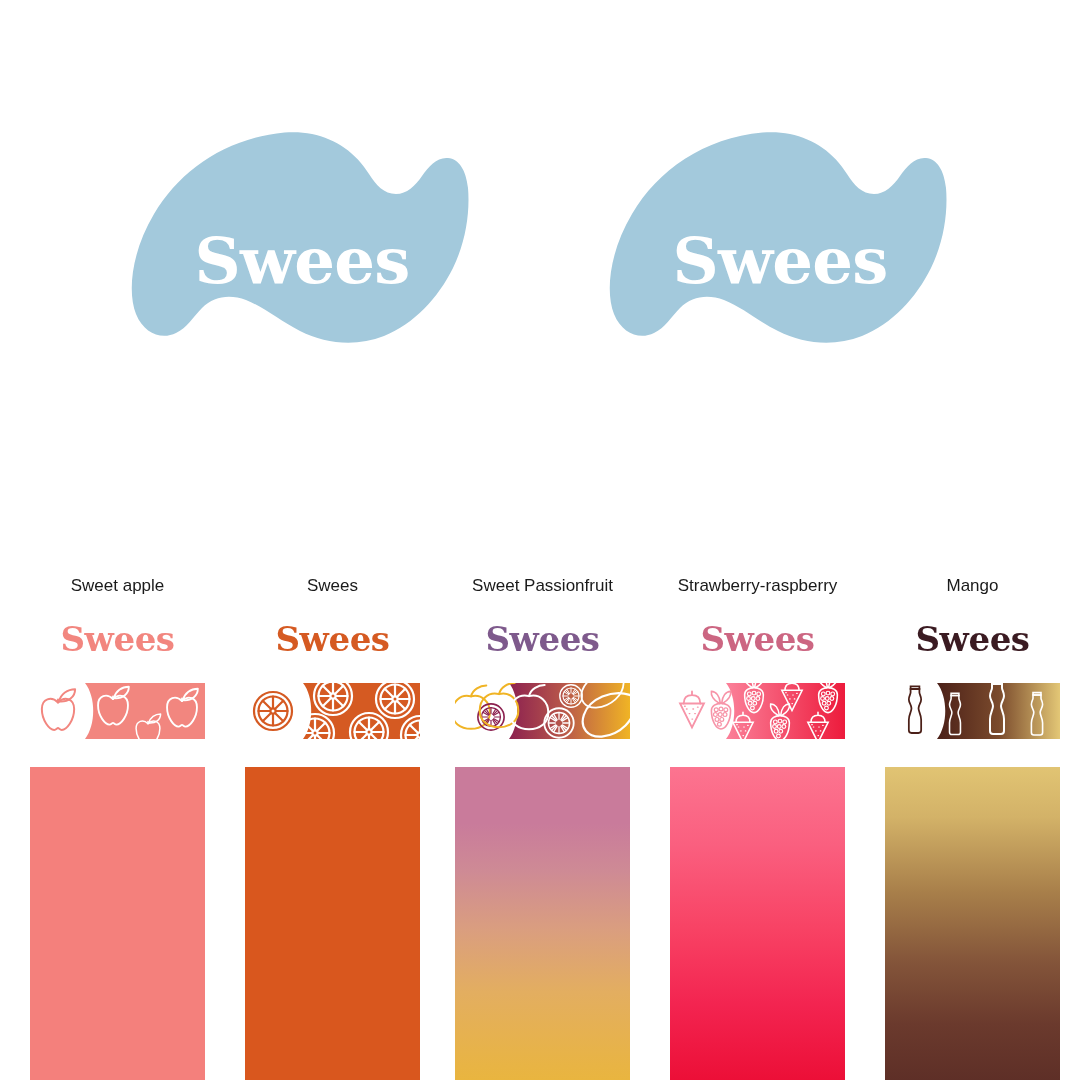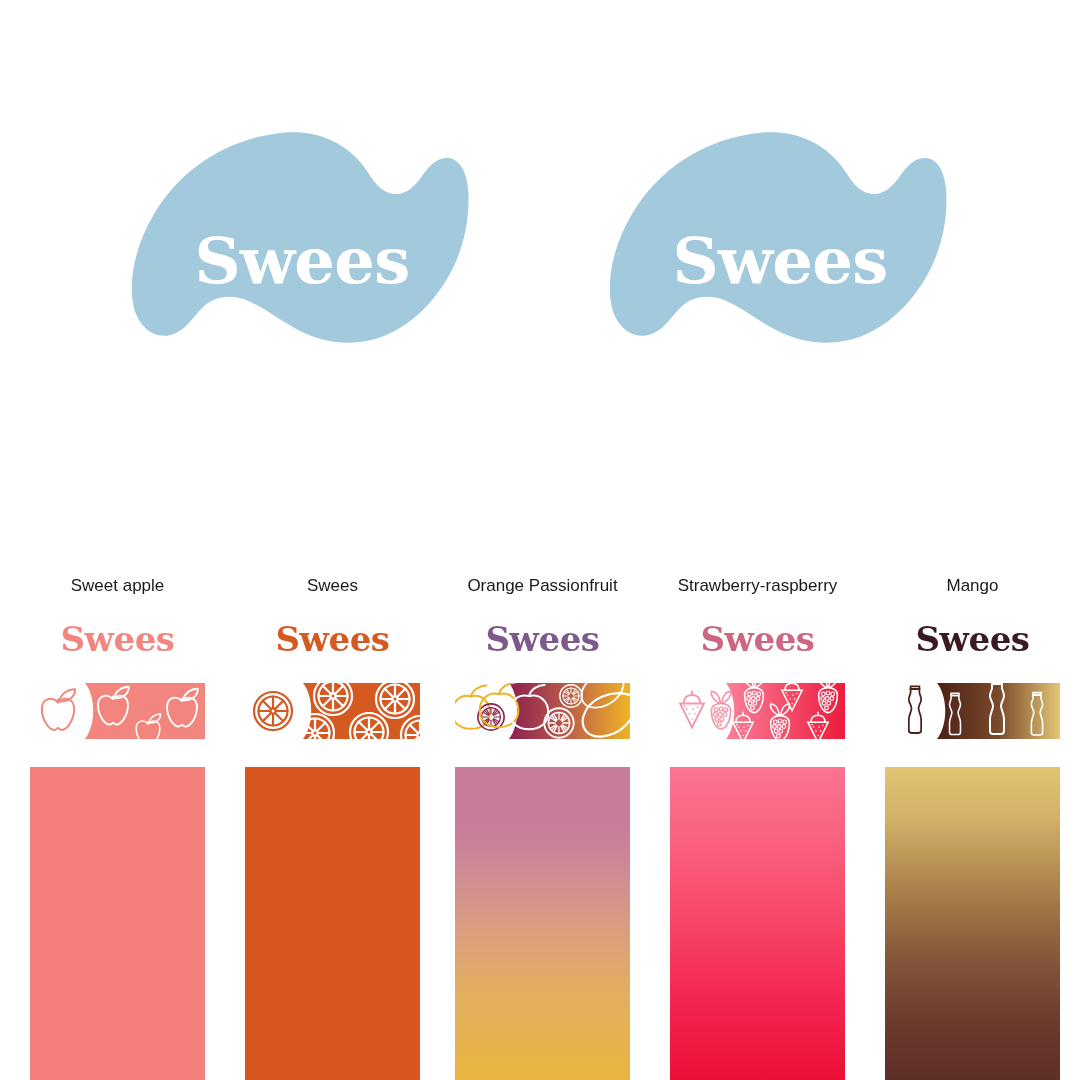--- a/index.html
+++ b/index.html
@@ -251,21 +251,21 @@
                 <use href="#slice"></use>
               </g>
           </g>
         </g>
       </svg>
     </div>
     <div class="color-block" style="background:#D9571E"></div>
   </div>
 
   <div class="swatch-col col-2">
-    <div class="swatch-name">Orange Passionfruit</div>
+    <div class="swatch-name">Sweet Passionfruit</div>
     <div class="swatch-wordmark">
       <span class="wm wm-sm" style="color:#7E5A8C">Swees</span>
     </div>
     <div class="pattern-strip">
       <svg viewBox="0 0 175 56">
         <defs>
           <linearGradient id="mpgrad" x1="0" y1="0" x2="1" y2="0">
             <stop offset="0" stop-color="#8C2150"></stop>
             <stop offset="0.45" stop-color="#B8574A"></stop>
             <stop offset="1" stop-color="#F0B425"></stop>

